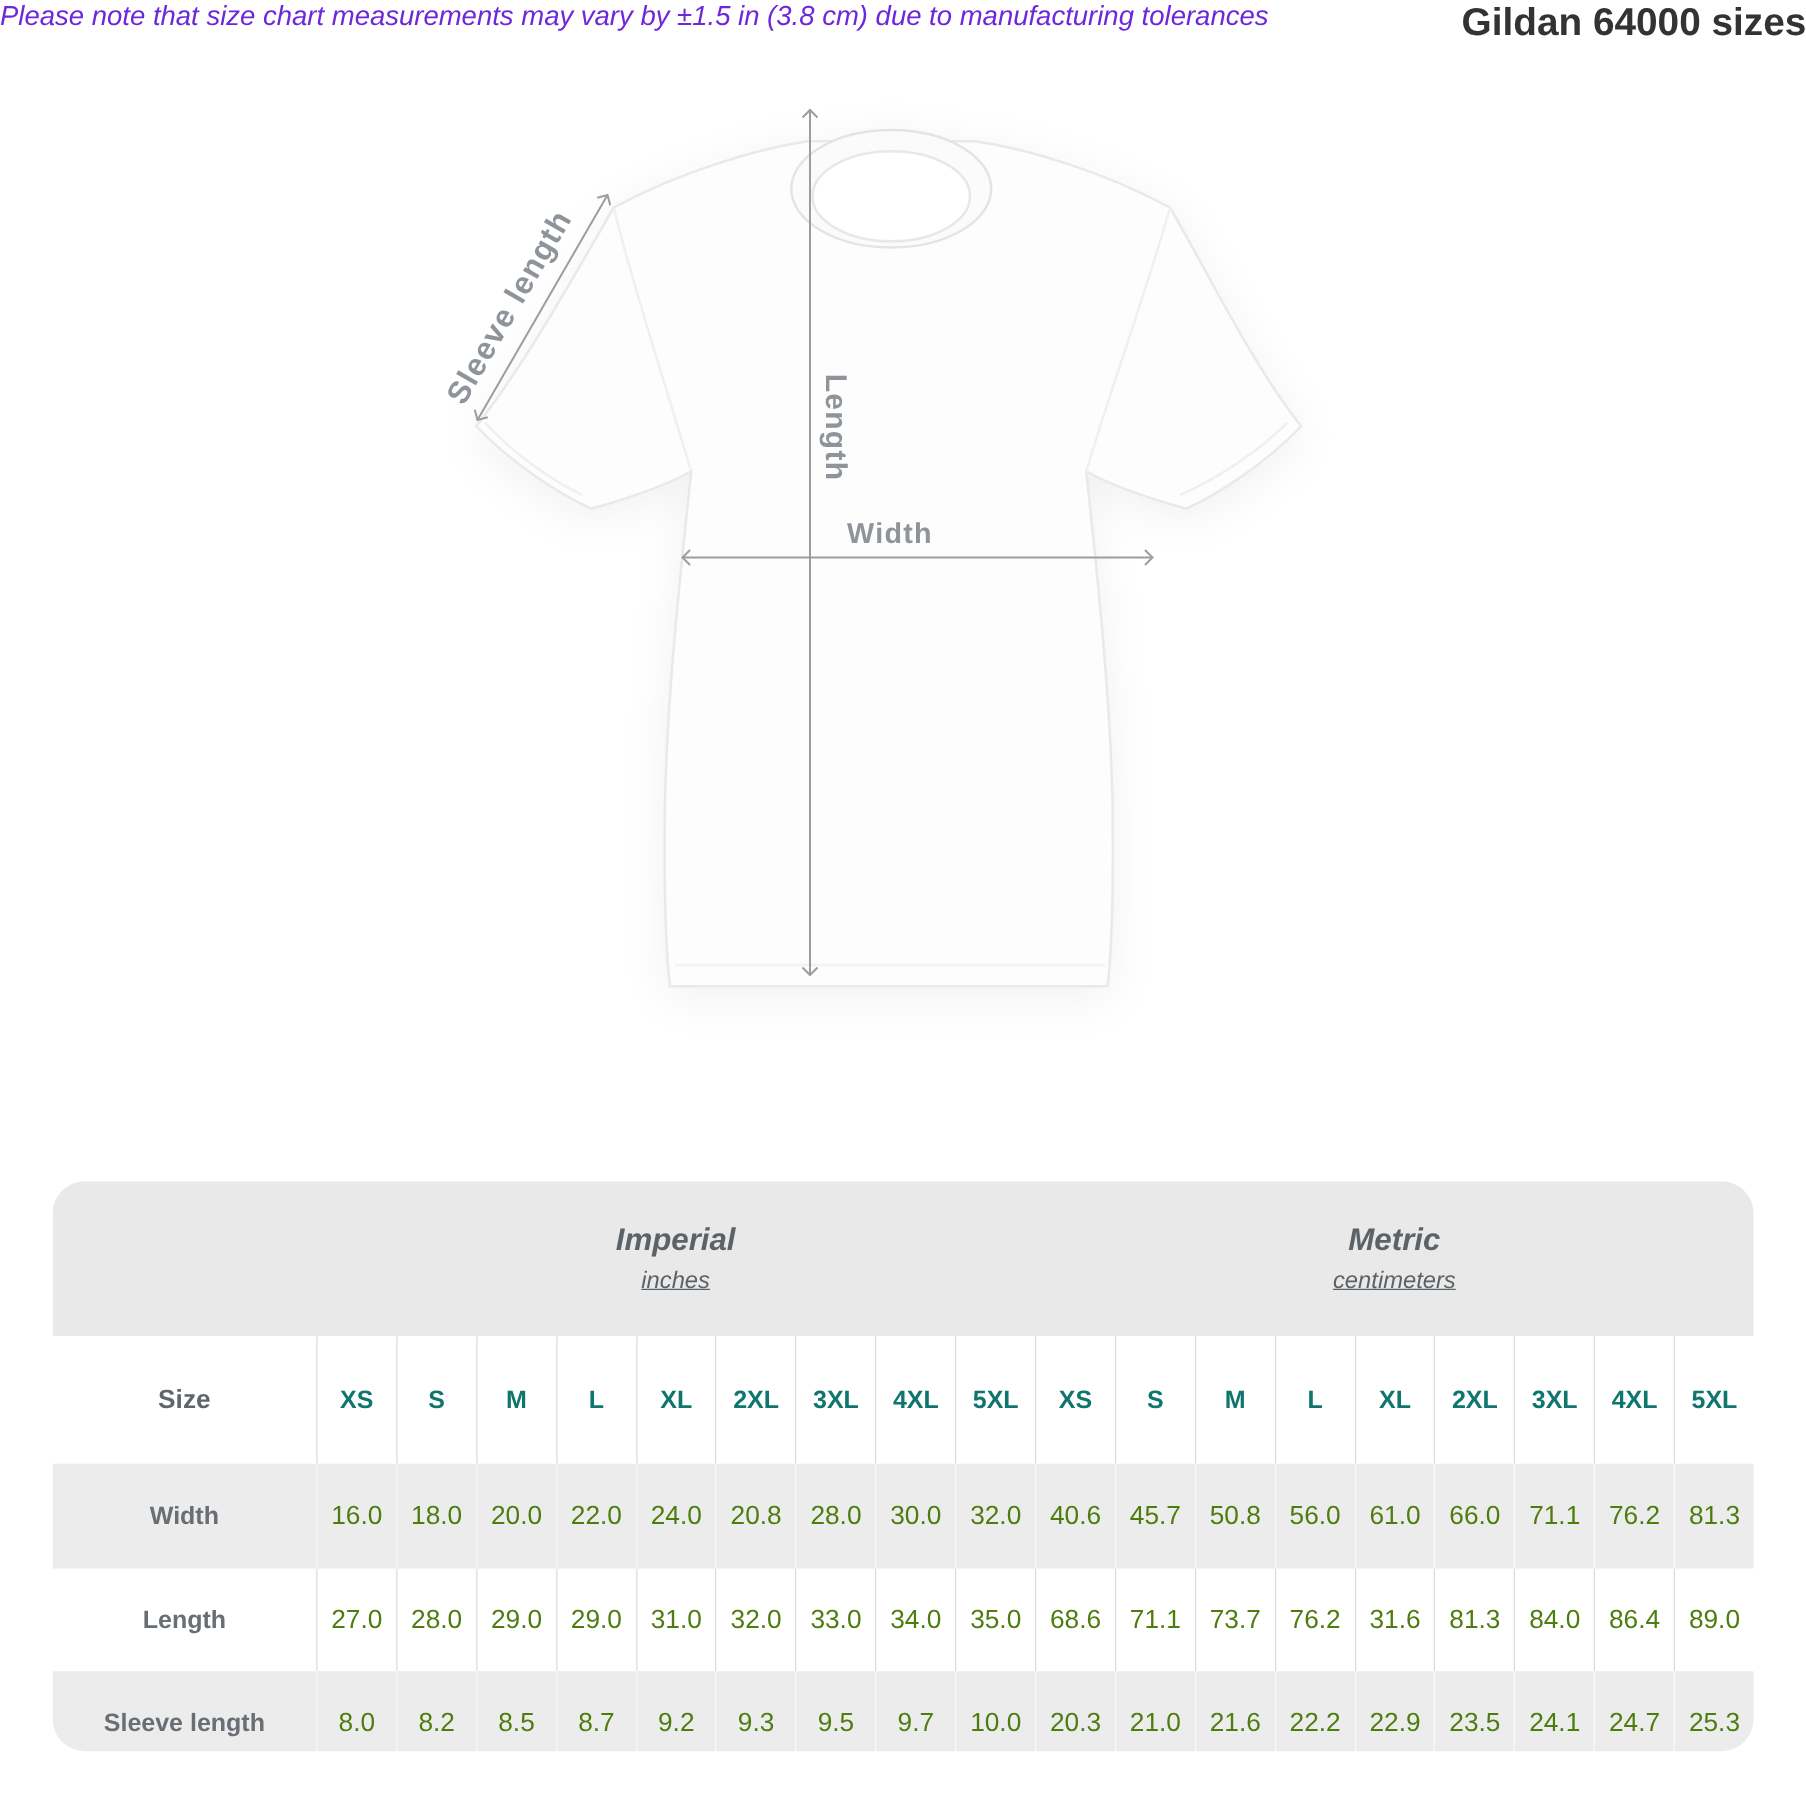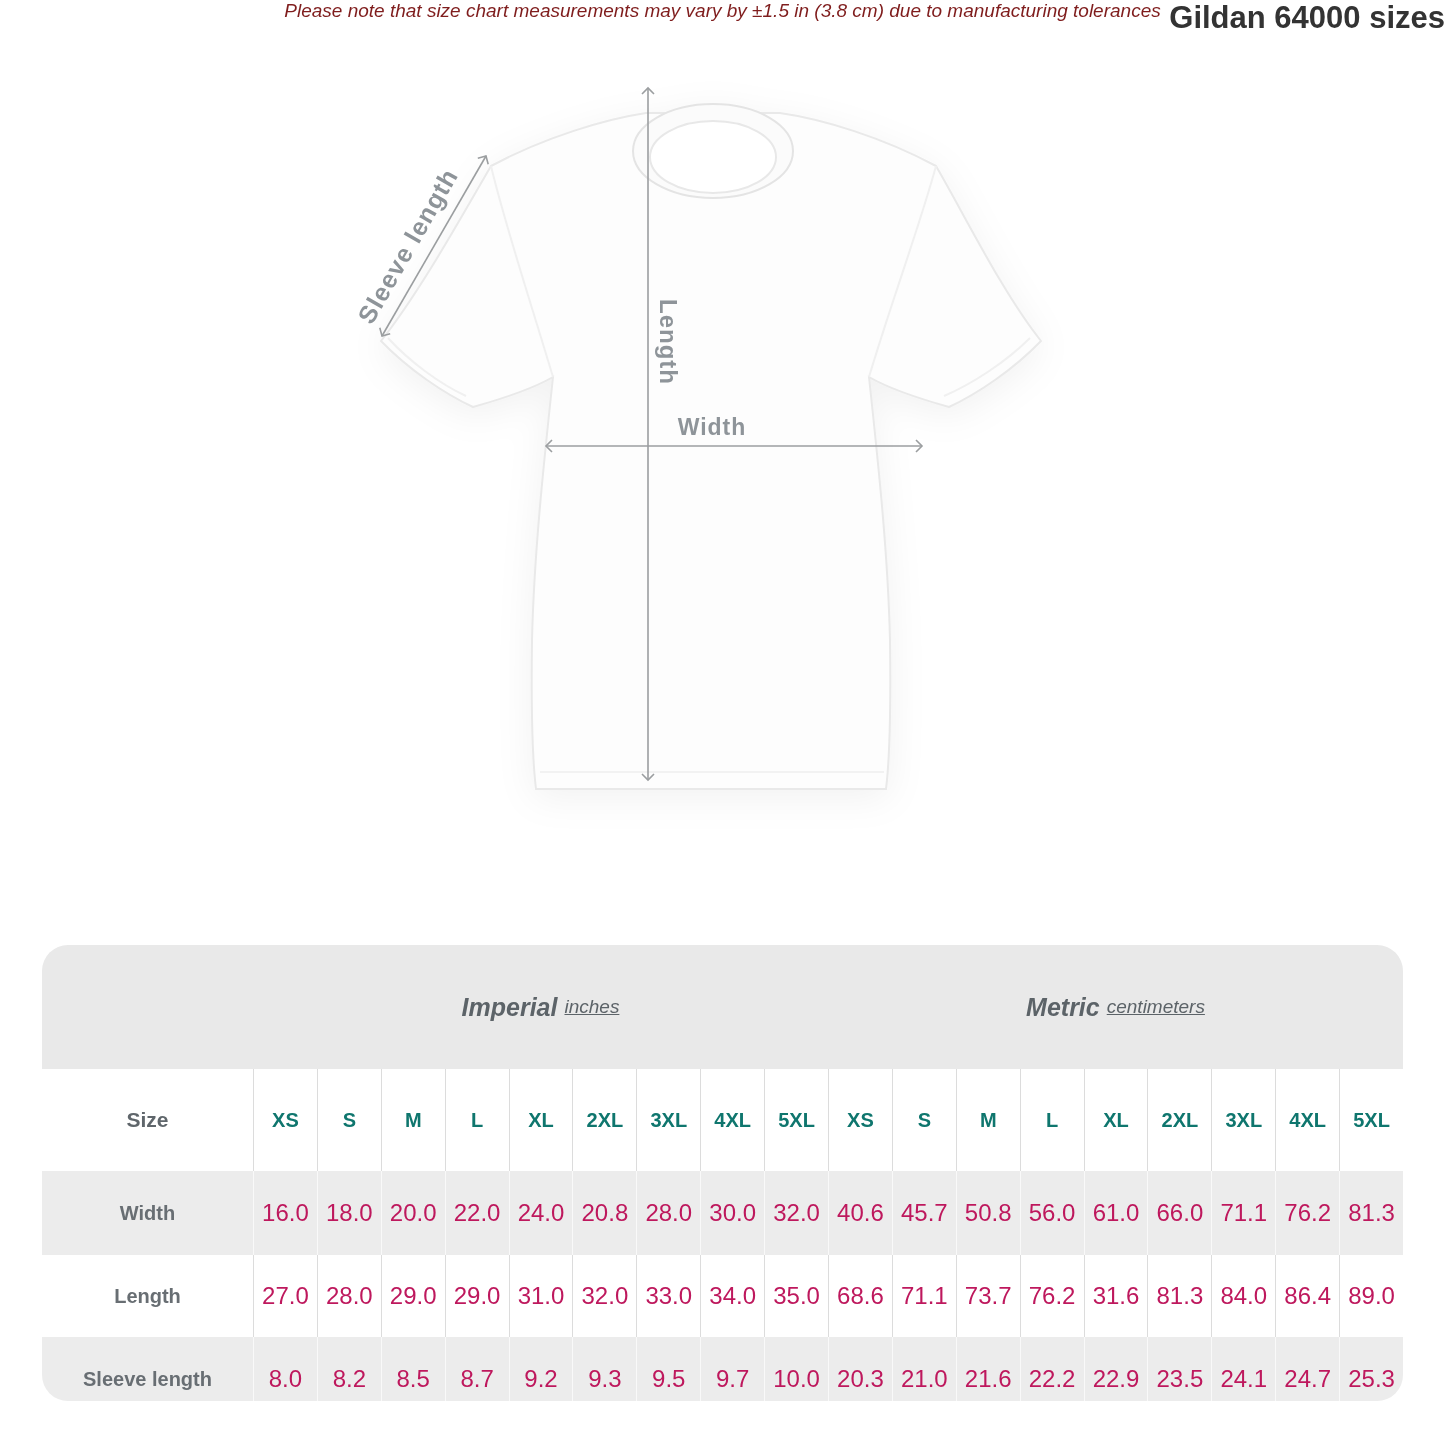--- a/index.html
+++ b/index.html
@@ -14,45 +14,45 @@
   }
   .label-width{font-size:23px;letter-spacing:1px;transform:translate(-50%,-50%);}
   .label-length{font-size:24px;letter-spacing:1px;transform:translate(-50%,-50%) rotate(90deg);}
   .label-sleeve{font-size:25px;letter-spacing:1px;transform:translate(-50%,-50%) rotate(-60deg);}
   
   .title{
     position:absolute;left:0;right:0;top:846;text-align:right;
     font-size:31px;font-weight:bold;color:#333333;
   }
   .subtitle{
-    position:absolute;left:0;right:0;top:894;text-align:center;
-    font-size:19px;font-style:italic;color:#7f1d1d;
+    position:absolute;left:0;right:0;top:894;
+    font-size:22px;font-style:italic;color:#6d28d9;
   }
   
   .table-wrap{
     position:absolute;left:42px;top:945px;width:1361px;height:456px;
     border-radius:26px;overflow:hidden;background:#ffffff;
   }
   .band{display:flex;height:124px;background:#e9e9e9;}
   .band-spacer{width:211px;}
   .band-group{
-    flex:1;display:flex;flex-direction:row;align-items:center;justify-content:center;gap:7px;
+    flex:1;display:flex;flex-direction:column;align-items:center;justify-content:center;gap:7px;
   }
   .band-name{font-size:25px;font-weight:bold;font-style:italic;color:#5c6368;}
   .band-unit{font-size:19px;font-style:italic;color:#5c6368;text-decoration:underline;}
   .grid{display:grid;grid-template-columns:211px repeat(18,1fr);}
   .cell{display:flex;align-items:center;justify-content:center;background:#ffffff;}
   .row-head{height:102px;}
   .rh0{height:84px;}
   .rh1{height:82px;}
   .rh2{height:84px;}
   .c-head{font-size:20px;font-weight:bold;color:#0f766e;}
   .c-size{font-size:21px;color:#5f666b;}
   .c-label{font-size:20px;font-weight:bold;color:#686e73;}
-  .c-val{font-size:24px;color:#be185d;}
+  .c-val{font-size:21px;color:#4d7c0f;}
   .row-gray{background:#ececec;}
   .row-white{background:#ffffff;}
   .row-head:not(.first){border-left:1px solid #dcdcdc;}
   .row-white:not(.first){border-left:1px solid #dcdcdc;}
   .row-gray:not(.first){border-left:1px solid #f9f9f9;}
 </style>
 </head>
 <body>
 
 <div class="page">

